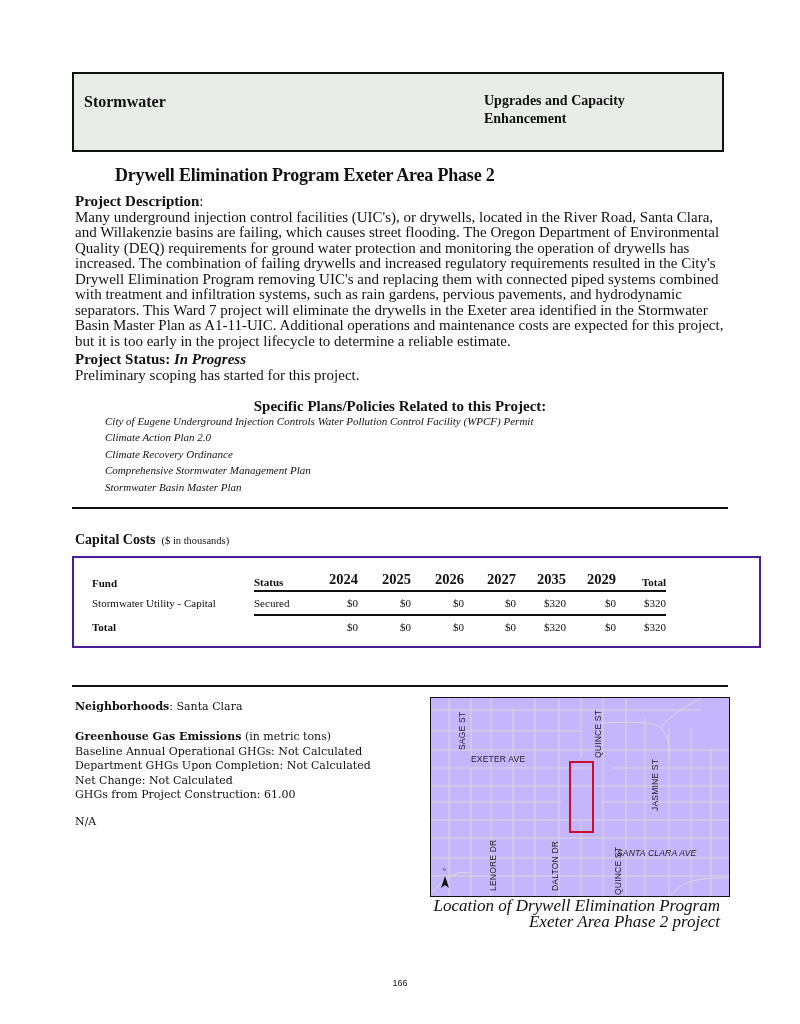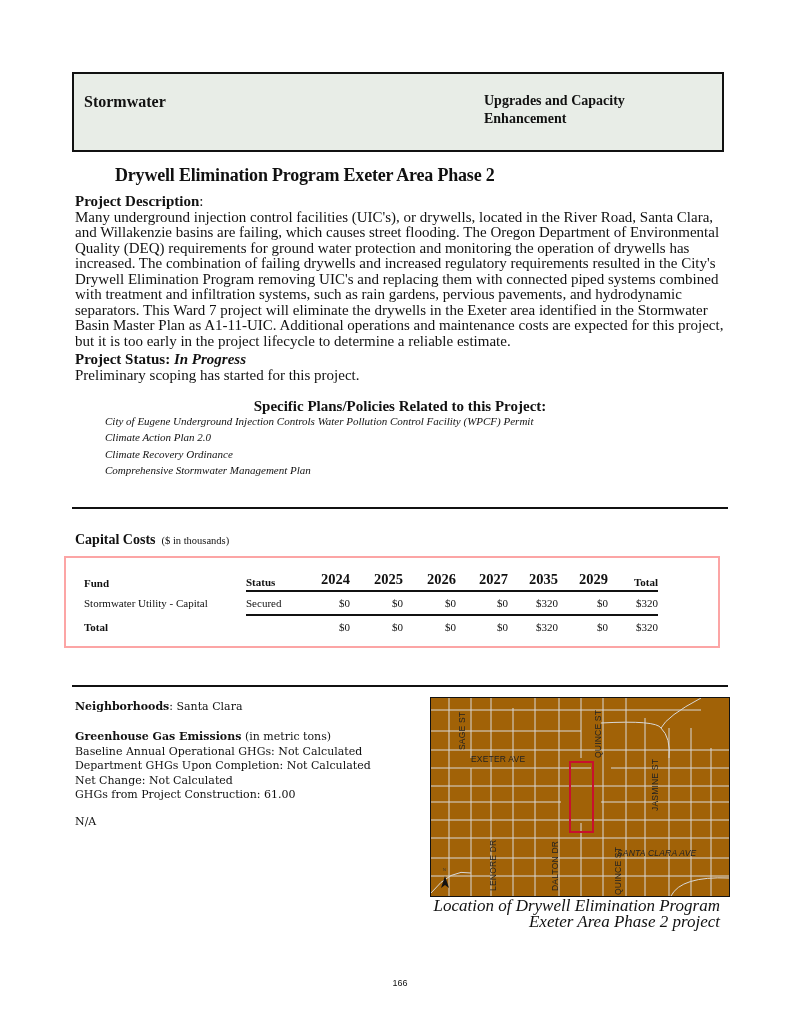--- a/index.html
+++ b/index.html
@@ -20,38 +20,38 @@
     .status-blk { top: 352px; }
     .plans-h { top: 399px; text-align: center; }
     .plans-list { position: absolute; left: 105px; top: 413px; font-size: 11px; line-height: 16.4px; font-style: italic; }
     .plans-list div { white-space: nowrap; }
 
     .hr { position: absolute; left: 72px; width: 656px; height: 2px; background: #111; }
 
     .cap-title { position: absolute; left: 75px; top: 532px; font-size: 14px; font-weight: bold; }
     .cap-sub { font-size: 10.5px; font-weight: normal; margin-left: 6px; }
 
-    .cap-box { position: absolute; left: 64px; top: 556px; width: 652px; height: 88px; border: 2px solid #fca5a5; }
+    .cap-box { position: absolute; left: 72px; top: 556px; width: 652px; height: 88px; border: 2px solid #4c1d95; padding-left: 33px; }
     .cap-table { position: absolute; left: 18px; top: 8px; border-collapse: collapse; font-size: 11px; }
     .cap-table td, .cap-table th { padding: 0; height: 22px; }
     .cap-table th { text-align: left; font-weight: bold; font-size: 11px; vertical-align: bottom; padding-bottom: 2px; }
     .cap-table th.yr { font-size: 14.5px; text-align: right; }
     .cap-table th.tot { text-align: right; }
     .cap-table .num { text-align: right; }
     .cap-table tr.hdr th { border-bottom: 2.5px solid #111; }
     .cap-table tr.hdr th.fund { border-bottom: none; }
     .cap-table tr.row td { border-bottom: 2.5px solid #111; }
     .cap-table tr.row td.fundc { border-bottom: none; margin-top: 48px; }
     .cap-table tr.total td { font-weight: normal; }
     .cap-table tr.total td.fundc { font-weight: bold; }
 
     .lower { position: absolute; left: 75px; width: 340px; font-size: 11px; line-height: 14.5px; }
 
     .map { position: absolute; left: 430px; top: 697px; width: 298px; height: 198px;
-           border: 1.5px solid #111; background: #a16207; overflow: hidden; }
+           border: 1.5px solid #111; background: #c4b5fd; overflow: hidden; }
     .map svg { position: absolute; left: 0; top: 0; }
     .street { position: absolute; font-family: "Liberation Sans", "DejaVu Sans", sans-serif;
               font-size: 8.5px; color: #222; white-space: nowrap; letter-spacing: 0.2px; }
     .vert { transform: rotate(-90deg); transform-origin: left top; }
 
     .caption { position: absolute; left: 430px; top: 898px; width: 290px; text-align: right;
                font-size: 17px; font-style: italic; line-height: 16px; }
 
     .page-num { position: absolute; left: 0; width: 800px; top: 978px; text-align: center;
                 font-family: "Liberation Sans", "DejaVu Sans", sans-serif; font-size: 9px; }
@@ -75,20 +75,21 @@
   <div><span class="label-b">Project Status</span><span class="label-b">: </span><span class="label-b" style="font-style:italic">In Progress</span></div>
   <div>Preliminary scoping has started for this project.</div>
 </div>
 
 <div class="body-text plans-h condensed label-b">Specific Plans/Policies Related to this Project:</div>
 <div class="plans-list condensed">
   <div>City of Eugene Underground Injection Controls Water Pollution Control Facility (WPCF) Permit</div>
   <div>Climate Action Plan 2.0</div>
   <div>Climate Recovery Ordinance</div>
   <div>Comprehensive Stormwater Management Plan</div>
+  <div>Stormwater Basin Master Plan</div>
 </div>
 
 <div class="hr" style="top:507px"></div>
 
 <div class="cap-title condensed">
   <span>Capital Costs</span><span class="cap-sub">($ in thousands)</span>
 </div>
 
 <div class="cap-box">
   <table class="cap-table condensed">

